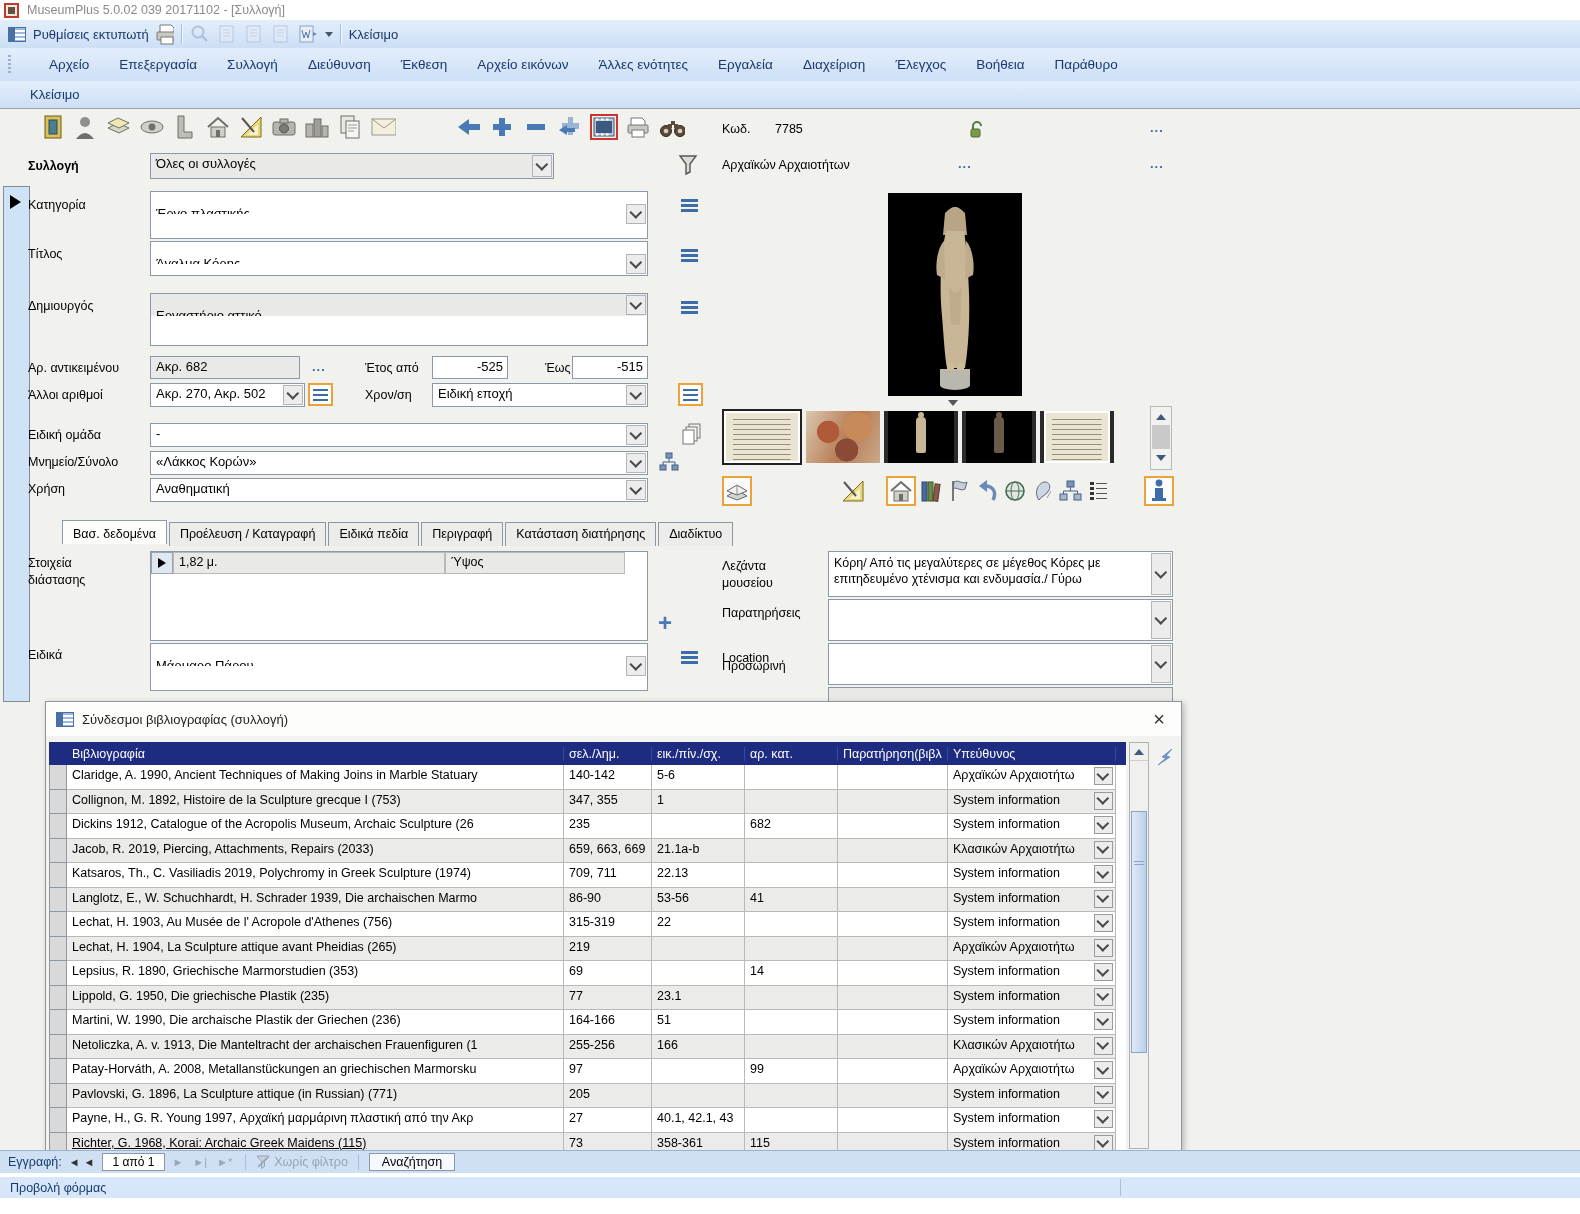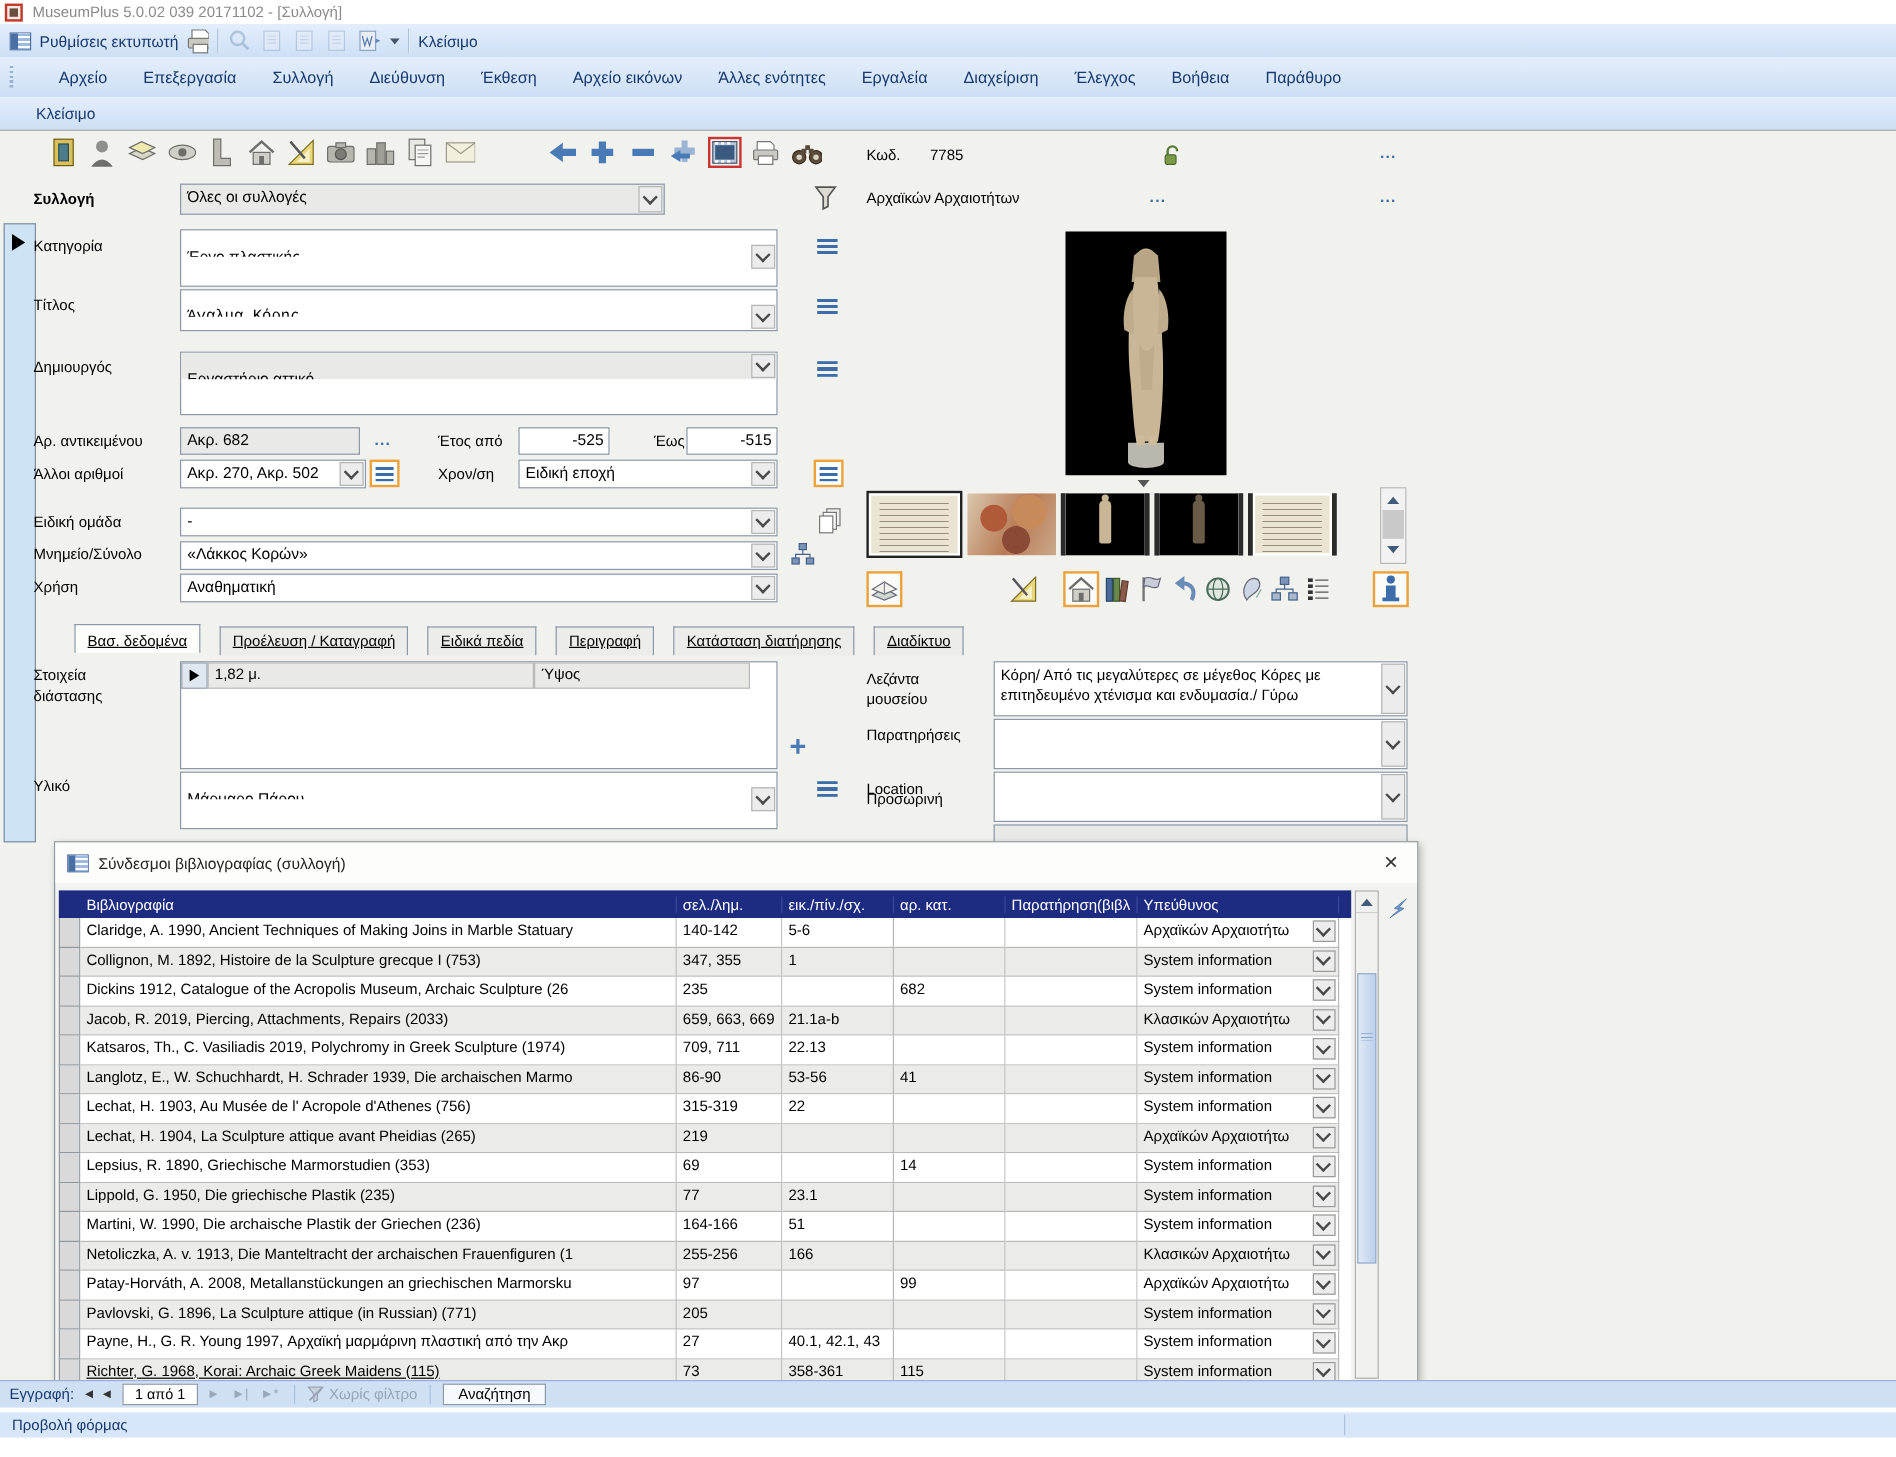--- a/index.html
+++ b/index.html
@@ -51,21 +51,21 @@
       background:repeating-linear-gradient(#3c6da8 0 2.5px,transparent 2.5px 5px);}
   .dots{position:absolute;color:#3c6da8;font-weight:bold;font-size:13px;letter-spacing:1px;}
   .plus{position:absolute;color:#4a7ab5;font-size:24px;font-weight:bold;line-height:18px;}
   .recsel{position:absolute;left:3px;top:77px;width:27px;height:516px;background:#cfe3f7;
           border:1px solid #7e8c9c;box-sizing:border-box;}
   .recsel:before{content:"";position:absolute;left:6px;top:8px;width:0;height:0;
           border:7px solid transparent;border-left:11px solid #000;}
   
   .tabs{position:absolute;left:62px;top:413px;display:flex;font-size:12.5px;}
   .tab{padding:4px 10px 3px;border:1px solid #8a98a7;border-bottom:none;background:#ececea;
-       margin-right:16px;white-space:nowrap;text-decoration:underline;}
+       margin-right:2px;white-space:nowrap;}
   .tab.active{background:#fdfdfc;position:relative;top:-2px;padding-top:6px;font-weight:normal;}
   
   .dimbox{position:absolute;left:150px;top:442px;width:498px;height:90px;background:#fff;
           border:1px solid #8a98a7;box-sizing:border-box;}
   .dimrow{display:flex;height:22px;}
   .dimsel{width:22px;background:#dfe7f0;border:1px solid #9aa4ae;box-sizing:border-box;position:relative;}
   .dimsel:before{content:"";position:absolute;left:6px;top:5px;border:5px solid transparent;border-left:8px solid #000;}
   .dimcell{background:#e9e9e8;border:1px solid #b9b9b9;box-sizing:border-box;font-size:12.5px;
            padding:2px 5px;white-space:nowrap;overflow:hidden;}
   
@@ -379,21 +379,21 @@
     <span class="lbl" style="left:28px;top:89px;">Κατηγορία</span>
     <div class="combo" style="left:150px;top:82px;width:498px;height:48px;">
       <div class="vrow">Έργο πλαστικής</div>
       <div class="dd" style="top:12px;">
           <i class="chev"></i>
         </div>
     </div>
     <span class="burger" style="left:681px;top:90px;"></span>
 
     <span class="lbl" style="left:28px;top:138px;">Τίτλος</span>
-    <div class="combo" style="left:150px;top:132px;width:498px;height:35px;font-family:Liberation Mono, monospace;">
+    <div class="combo" style="left:150px;top:132px;width:498px;height:35px;">
       <div class="vrow">Άγαλμα Κόρης</div>
       <div class="dd" style="top:12px;">
           <i class="chev"></i>
         </div>
     </div>
     <span class="burger" style="left:681px;top:140px;"></span>
 
     <span class="lbl" style="left:28px;top:190px;">Δημιουργός</span>
     <div class="combo" style="left:150px;top:184px;width:498px;height:53px;">
       <div class="vrow gray">Εργαστήριο αττικό</div>
@@ -616,21 +616,21 @@
     <span class="lbl" style="left:28px;top:464px;">διάστασης</span>
     <div class="dimbox">
       <div class="dimrow">
         <div class="dimsel"></div>
         <div class="dimcell" style="width:272px;">1,82 μ.</div>
         <div class="dimcell" style="width:180px;">Ύψος</div>
       </div>
     </div>
     <span class="plus" style="left:658px;top:505px;">+</span>
 
-    <span class="lbl" style="left:28px;top:539px;">Υλικό</span>
+    <span class="lbl" style="left:28px;top:539px;">Ειδικά</span>
     <div class="combo" style="left:150px;top:534px;width:498px;height:48px;">
       <div class="vrow">Μάρμαρο Πάρου</div>
       <div class="dd" style="top:12px;">
           <i class="chev"></i>
         </div>
     </div>
     <span class="burger" style="left:681px;top:542px;"></span>
 
     <span class="lbl" style="left:722px;top:450px;">Λεζάντα</span>
     <span class="lbl" style="left:722px;top:467px;">μουσείου</span>

